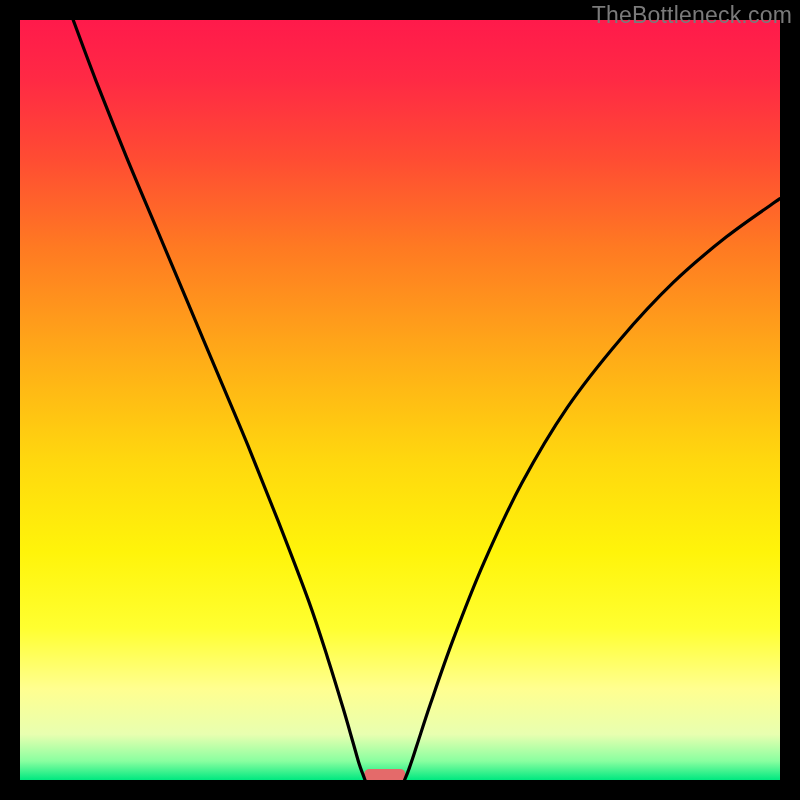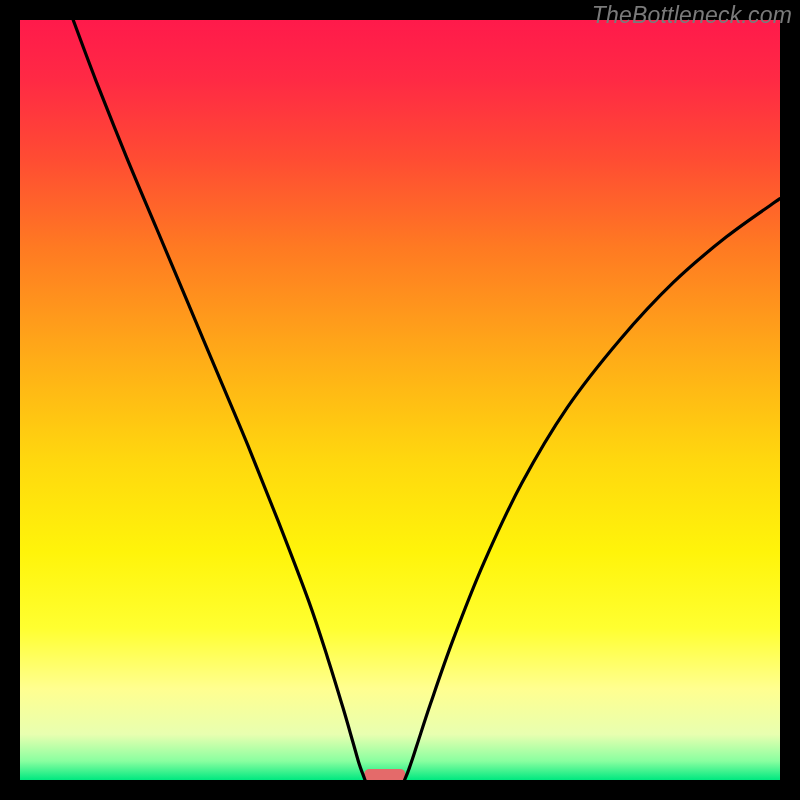--- a/index.html
+++ b/index.html
@@ -27,21 +27,20 @@
     height: 760px;
   }
   .watermark {
     position: absolute;
     top: 2px;
     right: 8px;
     color: #7a7a7a;
     font-size: 23px;
     font-weight: 500;
     letter-spacing: 0.2px;
-    font-style: italic;
   }
   svg { display: block; }
 </style>
 </head>
 <body>
 
 <div class="frame">
   <svg class="plot" viewBox="0 0 760 760">
     <defs>
       <linearGradient id="bg-grad" x1="0" y1="0" x2="0" y2="1">

